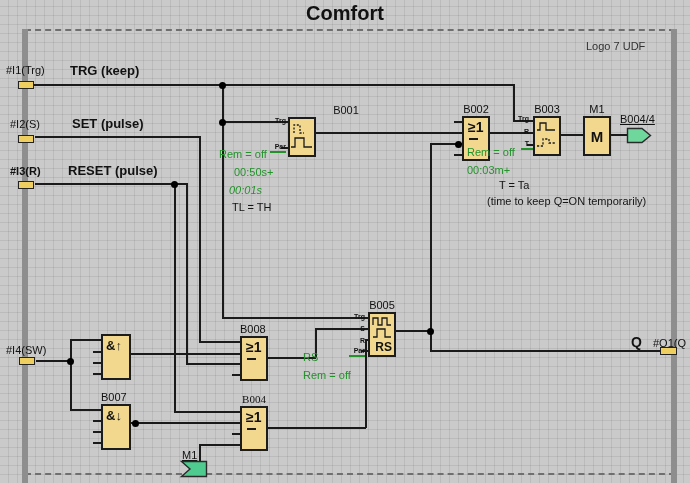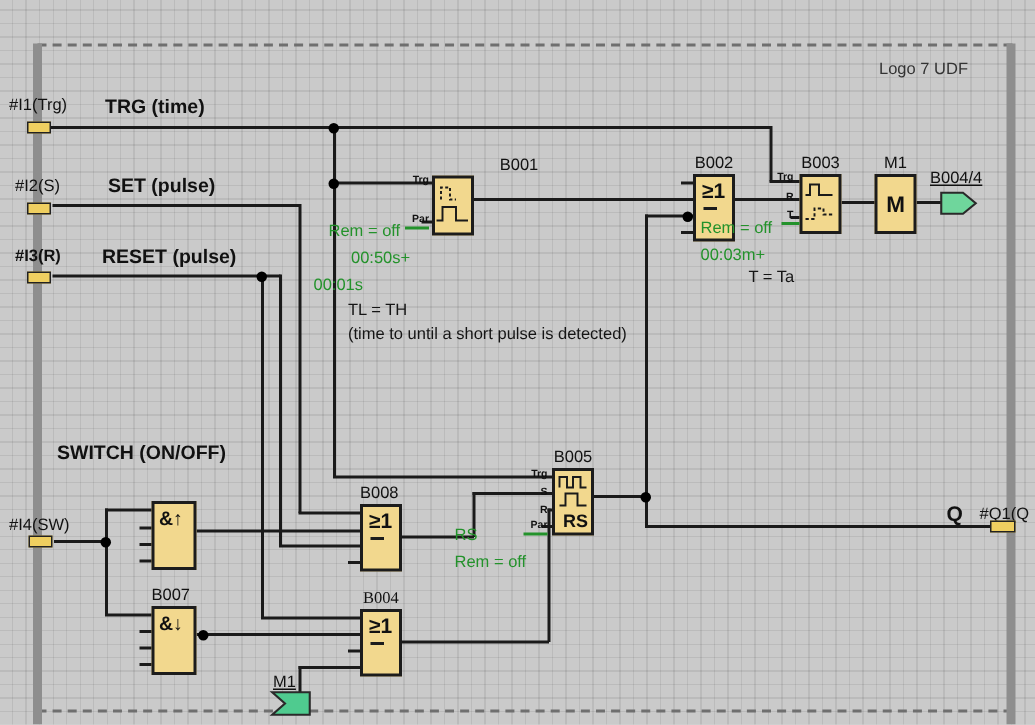--- a/index.html
+++ b/index.html
@@ -31,20 +31,21 @@
   .dot{position:absolute;width:7px;height:7px;border-radius:50%;background:#000;}
   .gmark{position:absolute;height:2px;background:#23922b;}
   .flaglabel{font-size:11px;text-decoration:underline;}
   svg{position:absolute;overflow:visible;}
 </style>
 </head>
 <body>
 
 <div class="stage">
 
+  <div class="t title">Comfort</div>
   <div class="dashline" style="left:25px;top:29px;width:650px;"></div>
   <div class="dashline" style="left:25px;top:473px;width:650px;"></div>
   <div class="rail" style="left:22px;top:29px;height:454px;"></div>
   <div class="rail" style="left:671px;top:29px;height:454px;"></div>
   <div class="t lbl" style="left:586px;top:40px;color:#333;">Logo 7 UDF</div>
 
   <div id="wires">
       <div class="wseg" style="left: 34px; top: 84px; width: 480px; height: 2px; background: rgb(26, 26, 26);"></div>
       <div class="wseg" style="left: 222px; top: 121px; width: 67px; height: 2px; background: rgb(26, 26, 26);"></div>
       <div class="wseg" style="left: 222px; top: 317px; width: 147px; height: 2px; background: rgb(26, 26, 26);"></div>
@@ -100,60 +101,59 @@
       <div class="dot" style="left: 219px; top: 119px;"></div>
       <div class="dot" style="left: 171px; top: 181px;"></div>
       <div class="dot" style="left: 67px; top: 358px;"></div>
       <div class="dot" style="left: 132px; top: 420px;"></div>
       <div class="dot" style="left: 455px; top: 141px;"></div>
       <div class="dot" style="left: 427px; top: 328px;"></div>
     </div>
 
   <div class="t lbl" style="left:6px;top:64px;">#I1(Trg)</div>
   <div class="conn" style="left:18px;top:81px;"></div>
-  <div class="t bold13" style="left:70px;top:64px;">TRG (time)</div>
+  <div class="t bold13" style="left:70px;top:64px;">TRG (keep)</div>
 
   <div class="t lbl" style="left:10px;top:118px;">#I2(S)</div>
   <div class="conn" style="left:18px;top:135px;"></div>
   <div class="t bold13" style="left:72px;top:117px;">SET (pulse)</div>
 
   <div class="t lbl" style="left:10px;top:165px;font-weight:bold;">#I3(R)</div>
   <div class="conn" style="left:18px;top:181px;"></div>
   <div class="t bold13" style="left:68px;top:164px;">RESET (pulse)</div>
 
   <div class="t lbl" style="left:6px;top:344px;">#I4(SW)</div>
   <div class="conn" style="left:19px;top:357px;"></div>
-  <div class="t bold13" style="left:38px;top:295px;">SWITCH (ON/OFF)</div>
 
   <div class="t lbl" style="left:288px;top:104px;width:28px;text-align:center;margin-left:44px;">B001</div>
   <div class="blk" style="left:288px;top:117px;width:28px;height:40px;">
     <svg style="left:3px;top:3px;" width="18" height="12" viewBox="0 0 18 12">
         <polyline points="1,11 1,3 7,3 7,11 11,11" fill="none" stroke="#1a1a1a" stroke-width="1.3" stroke-dasharray="2,1.6"></polyline>
       </svg>
     <svg style="left:1px;top:17px;" width="22" height="13" viewBox="0 0 22 13">
         <polyline points="0,11 4,11 4,2 13,2 13,11 21,11" fill="none" stroke="#1a1a1a" stroke-width="1.3"></polyline>
       </svg>
   </div>
   <div class="t tiny" style="left:270px;top:117px;width:16px;text-align:right;">Trg</div>
   <div class="t tiny" style="left:270px;top:143px;width:16px;text-align:right;">Par</div>
   <div class="gmark" style="left:270px;top:151px;width:16px;"></div>
   <div class="t lbl green" style="left:219px;top:148px;">Rem = off</div>
   <div class="t lbl green" style="left:219px;top:166px;margin-left:15px;">00:50s+</div>
-  <div class="t lbl green" style="left:209px;top:184px;">00:01s</div>
+  <div class="t lbl green" style="left:229px;top:184px;font-style:italic;">00:01s</div>
   <div class="t note" style="left:232px;top:201px;">TL = TH</div>
-  <div class="t note" style="left:232px;top:217px;">(time to until a short pulse is detected)</div>
 
   <div class="t lbl" style="left:462px;top:103px;width:28px;text-align:center;">B002</div>
   <div class="blk" style="left:462px;top:116px;width:28px;height:45px;">
     <span class="orsym">≥1</span>
       <i class="orul"></i>
   </div>
   <div class="t lbl green" style="left:467px;top:146px;">Rem = off</div>
   <div class="t lbl green" style="left:467px;top:164px;">00:03m+</div>
   <div class="t note" style="left:487px;top:179px;margin-left:12px;">T = Ta</div>
+  <div class="t note" style="left:487px;top:195px;">(time to keep Q=ON temporarily)</div>
 
   <div class="t lbl" style="left:533px;top:103px;width:28px;text-align:center;">B003</div>
   <div class="blk" style="left:533px;top:116px;width:28px;height:40px;">
     <svg style="left:2px;top:3px;" width="20" height="11" viewBox="0 0 20 11">
         <polyline points="0,9 3,9 3,2 9,2 9,9 18,9" fill="none" stroke="#1a1a1a" stroke-width="1.3"></polyline>
       </svg>
     <svg style="left:2px;top:18px;" width="20" height="12" viewBox="0 0 20 12">
         <polyline points="0,10 6,10 6,3 12,3 12,7 18,7" fill="none" stroke="#1a1a1a" stroke-width="1.3" stroke-dasharray="2.2,1.6"></polyline>
       </svg>
   </div>

